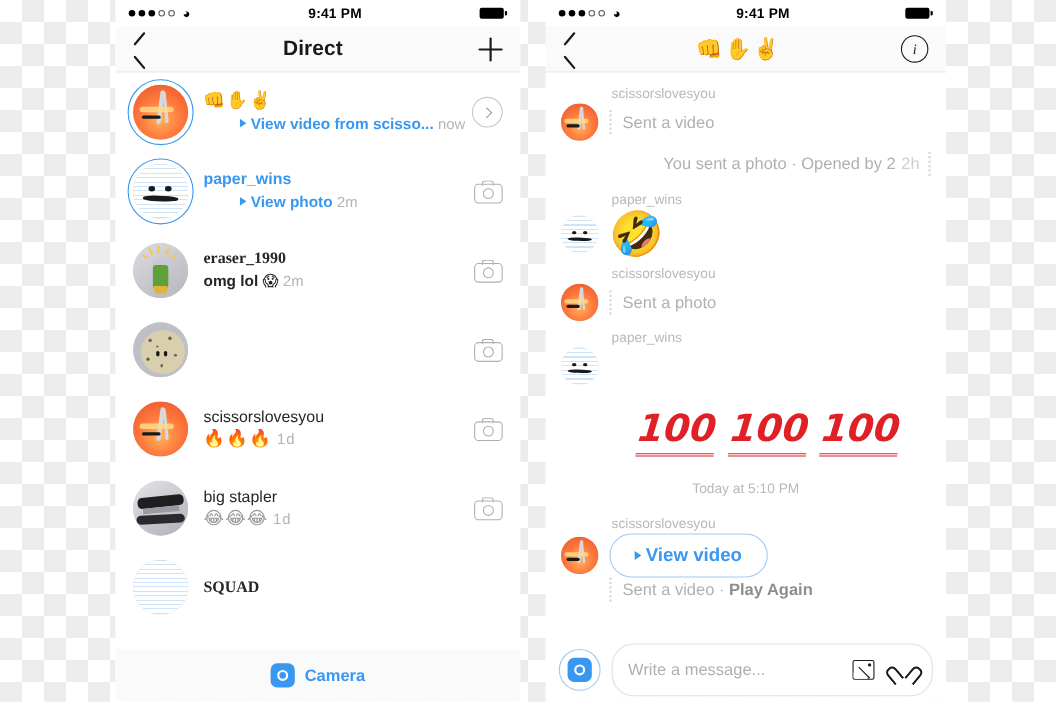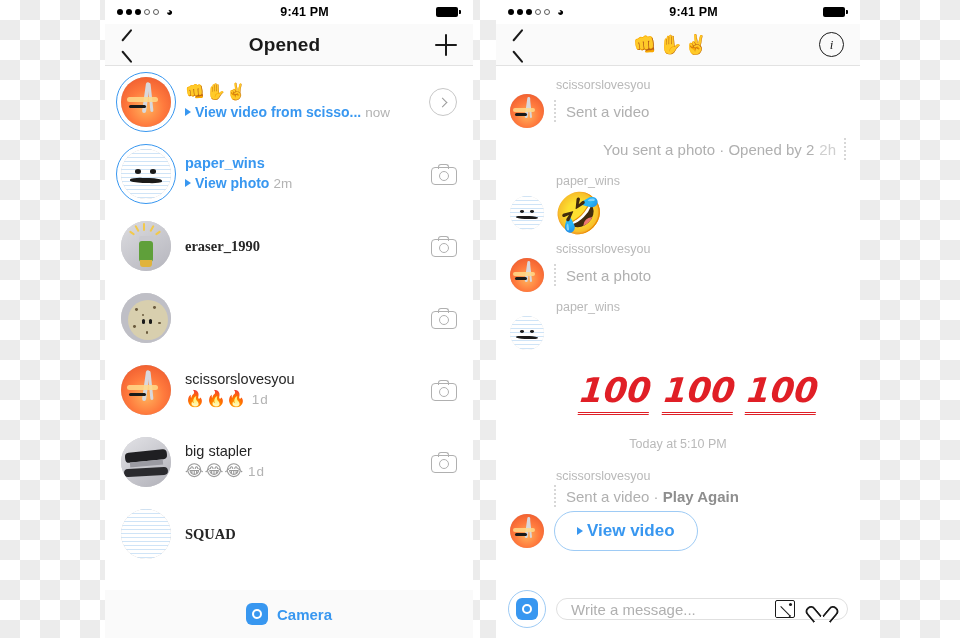--- a/index.html
+++ b/index.html
@@ -52,21 +52,21 @@
   .thread-list{position:absolute;top:66px;left:0;right:0;bottom:0;background:#fff;}
   .thread{height:72px;display:flex;align-items:center;padding:0 16px;box-sizing:border-box;cursor:pointer;}
   .av-wrap{width:50px;height:50px;flex:0 0 50px;position:relative;margin-right:14px;}
   .ring{position:absolute;left:-5px;top:-5px;width:60px;height:60px;border-radius:50%;border:1.8px solid #3897f0;box-sizing:border-box;}
   .avatar{width:50px;height:50px;border-radius:50%;overflow:hidden;position:relative;background:#c8c8cc;}
   .thread-txt{flex:1;min-width:0;}
   .thread-name{font-size:14.5px;color:#262626;line-height:19px;white-space:nowrap;overflow:hidden;text-overflow:ellipsis;}
   .thread-name.bold{font-weight:bold;font-family:Liberation Serif, serif;}
   .thread-name.blue{color:#3897f0;font-weight:bold;}
   .thread-sub{font-size:14px;line-height:20px;color:#999;white-space:nowrap;overflow:hidden;}
-  .thread-sub.blue{color:#3897f0;font-weight:bold;}
+  .thread-sub.blue{color:#3897f0;font-weight:bold;margin-left:33px;}
   .thread-sub.dark{color:#262626;font-weight:bold;}
   .ts{color:#b3b3b3;font-weight:normal;font-size:13.5px;margin-left:4px;}
   .emoji-row{font-size:16px;letter-spacing:1px;line-height:20px;}
   .play-tri{display:inline-block;width:0;height:0;border-left:6px solid currentColor;border-top:4px solid transparent;border-bottom:4px solid transparent;margin-right:4px;vertical-align:1px;}
   .arrow-up{display:inline-block;color:#b9b9b9;margin-right:3px;}
   .thread-right{flex:0 0 34px;display:flex;justify-content:flex-end;align-items:center;cursor:pointer;}
   .cam-ic{width:26px;height:21px;position:relative;}
   .cam-body{position:absolute;left:0;bottom:0;width:26px;height:18px;border:1.6px solid #b0b0b0;border-radius:4px;box-sizing:border-box;}
   .cam-bump{position:absolute;left:7px;top:0;width:11px;height:5px;border:1.6px solid #b0b0b0;border-bottom:none;border-radius:3px 3px 0 0;box-sizing:border-box;background:#fff;}
   .cam-lens{position:absolute;left:8px;bottom:4px;width:10px;height:10px;border:1.6px solid #b0b0b0;border-radius:50%;box-sizing:border-box;}
@@ -93,21 +93,21 @@
   .big-emoji{font-size:40px;line-height:46px;}
   .bubble{border:1px solid #dcdcdc;border-radius:22px;padding:9px 18px;font-size:16px;color:#262626;background:#fff;display:inline-block;}
   .hundreds{text-align:right;padding:14px 28px 6px 0;white-space:nowrap;}
   .hundred{display:inline-block;color:#e01f26;font-style:italic;font-weight:bold;font-size:34px;font-family:"DejaVu Sans",sans-serif;border-bottom:3px double #e01f26;padding-bottom:2px;margin-left:8px;transform:skewX(-6deg);}
   .daystamp{text-align:center;font-size:12.5px;color:#b9b9b9;margin:16px 0 18px 0;}
   .viewvideo{border:1.4px solid #9ecbf5;color:#3897f0;border-radius:22px;padding:9px 22px;font-size:17px;font-weight:600;display:inline-block;background:#fff;cursor:pointer;}
 
   
   .composer{position:absolute;left:0;right:0;bottom:0;height:58px;background:#fff;display:flex;align-items:center;padding:0 12px;gap:10px;box-sizing:border-box;}
   .comp-cam{width:36px;height:36px;flex:0 0 36px;border-radius:50%;border:1.5px solid #9ecbf5;display:flex;align-items:center;justify-content:center;cursor:pointer;}
-  .comp-input{flex:1;height:22px;border:1px solid #e0e0e0;border-radius:20px;display:flex;align-items:center;padding:0 14px;gap:16px;box-sizing:border-box;}
+  .comp-input{flex:1;height:48px;border:1px solid #e0e0e0;border-radius:20px;display:flex;align-items:center;padding:0 14px;gap:16px;box-sizing:border-box;}
   .comp-ph{flex:1;font-size:15px;color:#b0b0b0;}
   .pic-ic{width:20px;height:18px;border:1.8px solid #1a1a1a;border-radius:2px;position:relative;box-sizing:border-box;overflow:hidden;cursor:pointer;}
   .pic-ic::before{content:"";position:absolute;right:2px;top:1.5px;width:3px;height:3px;border-radius:50%;background:#1a1a1a;}
   .pic-ic::after{content:"";position:absolute;left:-2px;bottom:-6px;width:13px;height:13px;background:#fff;border-top:1.8px solid #1a1a1a;border-right:1.8px solid #1a1a1a;transform:rotate(45deg);}
   .heart-ic{width:22px;height:20px;position:relative;cursor:pointer;}
   .heart-ic::before,.heart-ic::after{content:"";position:absolute;top:1px;width:11px;height:16px;border:2px solid #1a1a1a;border-bottom:none;border-radius:6px 6px 0 0;box-sizing:border-box;}
   .heart-ic::before{left:0;transform:rotate(-40deg);transform-origin:bottom right;}
   .heart-ic::after{right:0;transform:rotate(40deg);transform-origin:bottom left;}
 
   
@@ -152,21 +152,21 @@
     <div class="sb-right">
       <span class="batt"></span>
         <span class="batt-tip"></span>
     </div>
   </div>
 
   <div class="navbar">
     <div class="nav-btn">
         <span class="chev-left"></span>
       </div>
-    <div class="nav-title">Opened</div>
+    <div class="nav-title">Direct</div>
     <div class="nav-btn">
         <span class="plus"></span>
       </div>
   </div>
 
   <div class="thread-list">
 
     <div class="thread">
       <div class="av-wrap">
         <div class="ring"></div>
@@ -224,20 +224,21 @@
           <div class="ray" style="left:20%;top:18%;height:12%;transform:rotate(-55deg);"></div>
           <div class="ray" style="left:72%;top:18%;height:12%;transform:rotate(55deg);"></div>
           <div class="er-metal"></div>
               <div class="er-body"></div>
               <div class="er-tip"></div>
         </div>
           </div>
       </div>
       <div class="thread-txt">
         <div class="thread-name bold">eraser_1990</div>
+        <div class="thread-sub dark"><span>omg lol 😱</span><span class="ts">2m</span></div>
       </div>
       <div class="thread-right">
         <div class="cam-ic">
             <div class="cam-bump"></div>
             <div class="cam-body"></div>
             <div class="cam-lens"></div>
           </div>
       </div>
     </div>
 
@@ -437,37 +438,37 @@
     <div class="hundreds">
       <span class="hundred">100</span>
       <span class="hundred">100</span>
       <span class="hundred">100</span>
     </div>
 
     <div class="daystamp">Today at 5:10 PM</div>
 
     <div class="msg-block">
       <div class="msg-user">scissorslovesyou</div>
-      <div class="msg-row" style="margin-bottom:4px;">
-        <div style="width:34px;flex:0 0 34px;"></div>
-        <div class="dotted">
-          <span class="msg-grey"><span>Sent a video · </span><b>Play Again</b></span>
-        </div>
-      </div>
       <div class="msg-row">
         <div class="msg-av">
             <div class="art art-scissors">
           <div class="sc-blade" style="left:46%;top:10%;width:8%;height:62%;transform:rotate(8deg);"></div>
           <div class="sc-blade" style="left:57%;top:12%;width:7%;height:58%;transform:rotate(-6deg);"></div>
           <div style="position:absolute;left:14%;top:56%;width:36%;height:8%;background:#1a1a1a;border-radius:3px;"></div>
           <div style="position:absolute;left:10%;top:40%;width:64%;height:12%;background:#ffd98a;opacity:.85;border-radius:4px;"></div>
         </div>
           </div>
         <div class="viewvideo"><span class="play-tri"></span><span>View video</span></div>
       </div>
+      <div class="msg-row" style="margin-bottom:4px;">
+        <div style="width:34px;flex:0 0 34px;"></div>
+        <div class="dotted">
+          <span class="msg-grey"><span>Sent a video · </span><b>Play Again</b></span>
+        </div>
+      </div>
     </div>
 
   </div>
 
   <div class="composer">
     <div class="comp-cam">
       <div class="cam-sq"></div>
     </div>
     <div class="comp-input">
       <span class="comp-ph">Write a message...</span>

